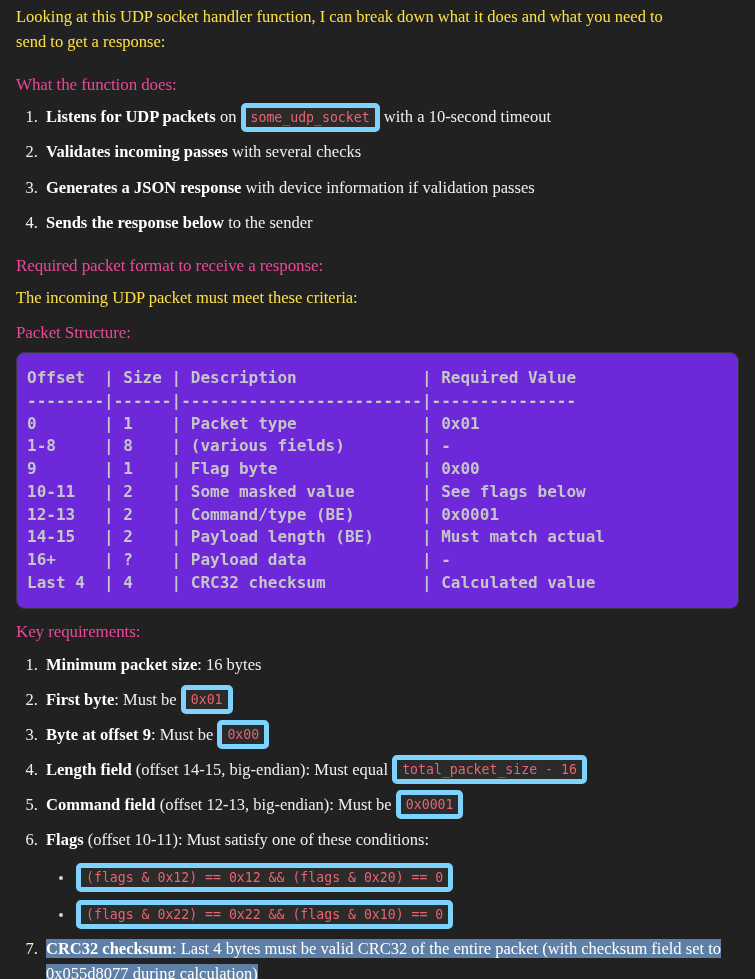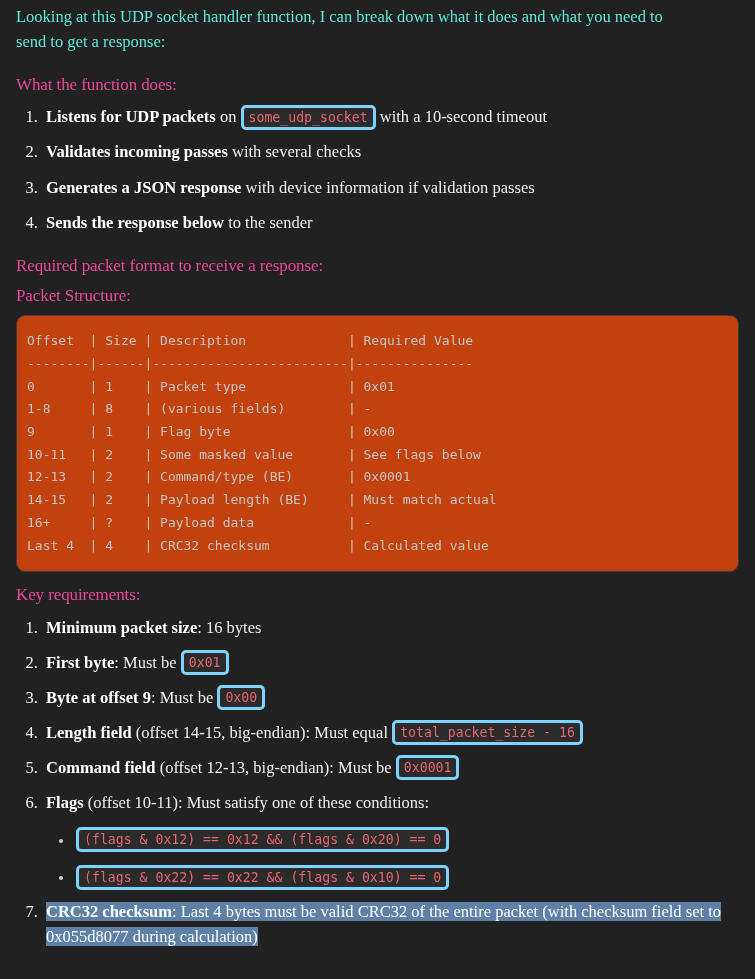--- a/index.html
+++ b/index.html
@@ -20,21 +20,21 @@
   #doc {
     width: 755px;
     min-height: 979px;
     padding: 4px 16px 0 16px;
     overflow: hidden;
   }
 
   p.para {
     margin: 0 0 12px 0;
     padding: 0;
-    color: #5eead4;
+    color: #fde047;
     max-width: 670px;
   }
 
   h3.heading {
     font-family: "Liberation Serif", "DejaVu Serif", serif;
     font-weight: normal;
     font-size: 17px;
     line-height: 1.25;
     color: #ec4899;
     margin: 20px 0 9px 0;
@@ -68,41 +68,42 @@
   }
   ul.bullets > li::marker { color: #d8d5cf; font-size: 13px; }
 
   b, strong { font-weight: bold; color: #ffffff; }
 
   code.inline {
     font-family: "DejaVu Sans Mono", "Liberation Mono", monospace;
     font-size: 13.2px;
     color: #e8656f;
     background: #2b2b2b;
-    border: 3px solid #7dd3fc;
+    border: 5px solid #7dd3fc;
     border-radius: 5px;
     padding: 1.5px 5px 2.5px 5px;
     white-space: pre;
     line-height: 1;
     vertical-align: 1px;
   }
 
   pre.codeblock {
     font-family: "DejaVu Sans Mono", "Liberation Mono", monospace;
-    font-size: 13px;
+    font-size: 16px;
     line-height: 22.7px;
     color: #c6c6c6;
-    background: #c2410c;
+    background: #6d28d9;
     border: 1px solid #3a3a3a;
     border-radius: 9px;
     margin: 9px 0 12px 0;
     padding: 14px 14px 14px 10px;
     overflow-x: hidden;
     white-space: pre;
     tab-size: 4;
+    font-weight: bold;
   }
   pre.codeblock .cline { display: block; }
 
   .sel {
     background: #5e7fa6;
     color: #ffffff;
     box-decoration-break: clone;
     -webkit-box-decoration-break: clone;
   }
   .sel b, .sel strong { color: #ffffff; }
@@ -118,20 +119,21 @@
 
   <ol class="numlist" id="list-function">
       <li><strong>Listens for UDP packets</strong> on <code class="inline">some_udp_socket</code> with a 10-second timeout</li>
       <li><strong>Validates incoming passes</strong> with several checks</li>
       <li><strong>Generates a JSON response</strong> with device information if validation passes</li>
       <li><strong>Sends the response below</strong> to the sender</li>
     </ol>
 
   <h3 class="heading">Required packet format to receive a response:</h3>
 
+  <p class="para">The incoming UDP packet must meet these criteria:</p>
 
   <h3 class="heading tight">Packet Structure:</h3>
 
   <pre class="codeblock" id="code-structure"><span class="cline">Offset  | Size | Description             | Required Value</span><span class="cline">--------|------|-------------------------|---------------</span><span class="cline">0       | 1    | Packet type             | 0x01</span><span class="cline">1-8     | 8    | (various fields)        | -</span><span class="cline">9       | 1    | Flag byte               | 0x00</span><span class="cline">10-11   | 2    | Some masked value       | See flags below</span><span class="cline">12-13   | 2    | Command/type (BE)       | 0x0001</span><span class="cline">14-15   | 2    | Payload length (BE)     | Must match actual</span><span class="cline">16+     | ?    | Payload data            | -</span><span class="cline">Last 4  | 4    | CRC32 checksum          | Calculated value</span></pre>
 
   <h3 class="heading tight">Key requirements:</h3>
 
   <ol class="numlist" id="list-requirements">
       <li><strong>Minimum packet size</strong>: 16 bytes</li>
       <li><strong>First byte</strong>: Must be <code class="inline">0x01</code></li>

